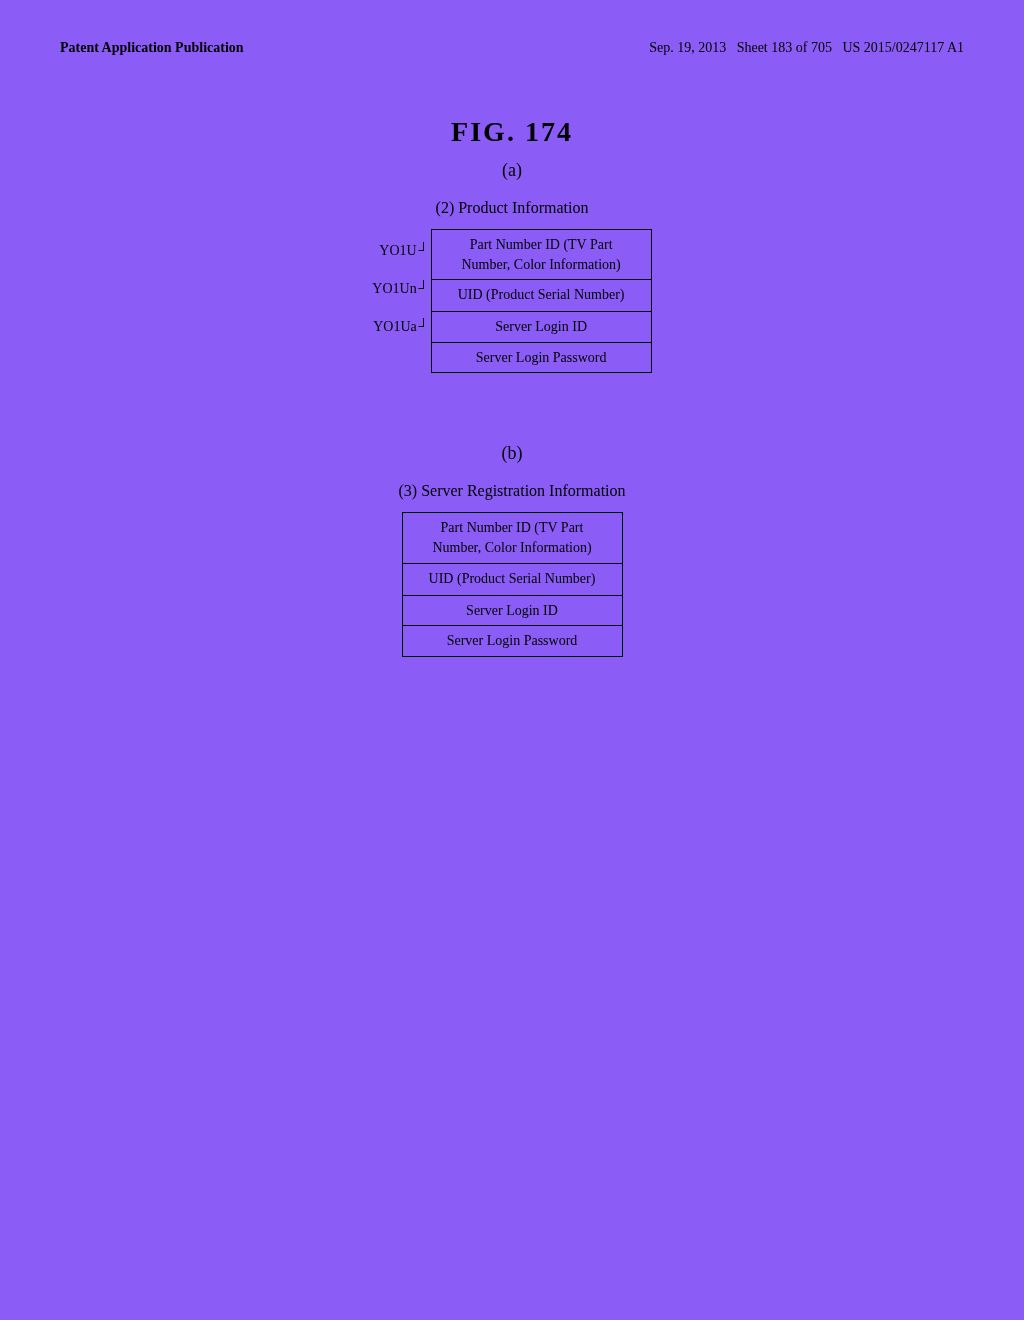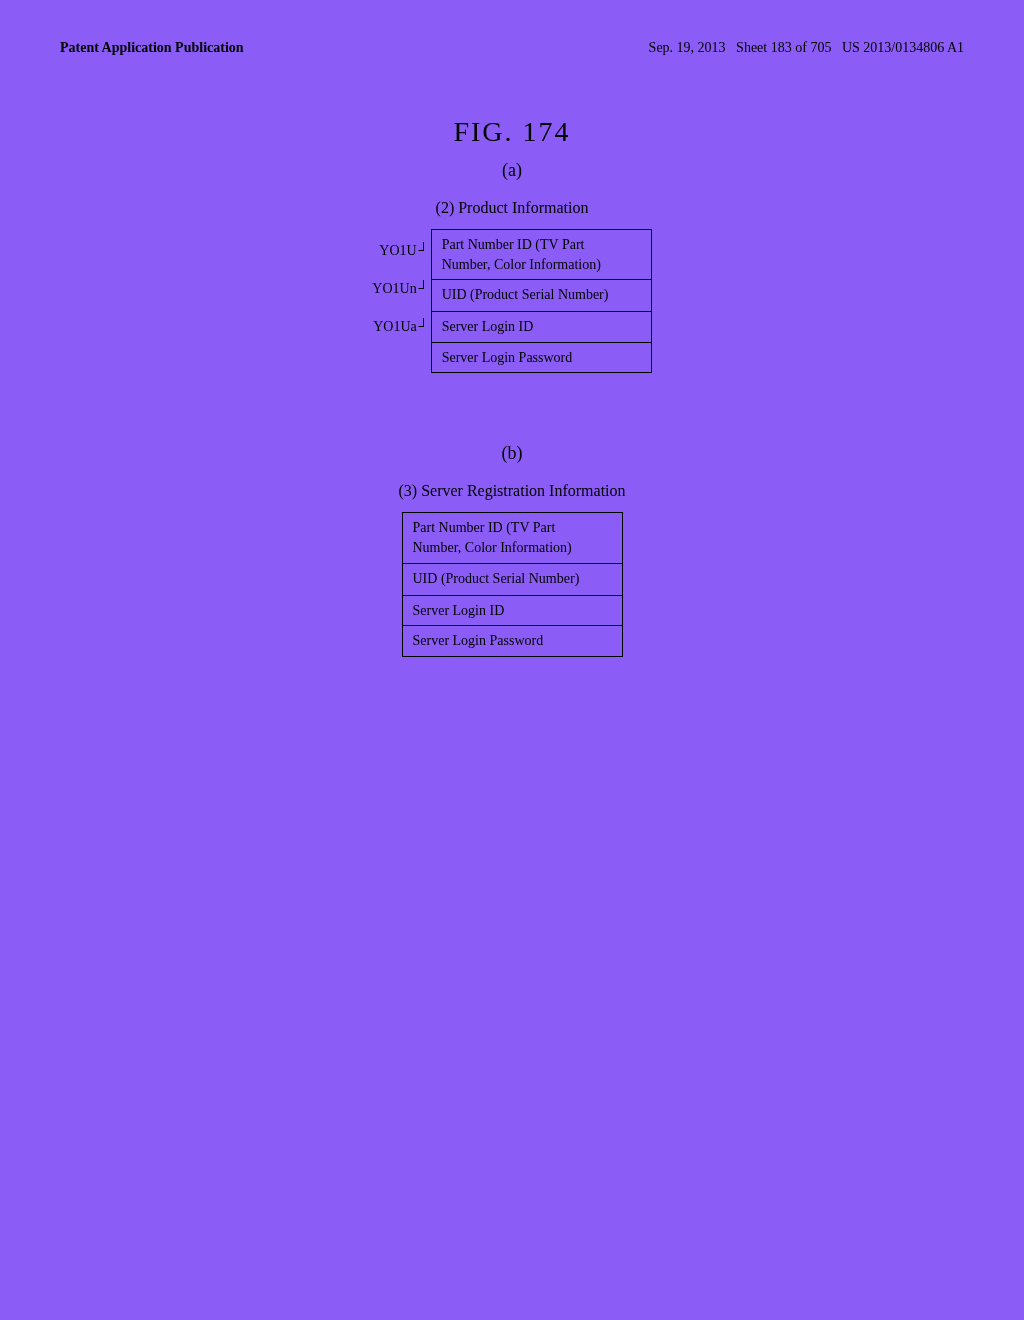--- a/index.html
+++ b/index.html
@@ -44,21 +44,21 @@
     .figure-section {
       display: flex;
       flex-direction: column;
       align-items: center;
       margin-top: 60px;
       margin-bottom: 60px;
     }
 
     .figure-title {
       font-size: 28px;
-      font-weight: normal;
+      font-weight: bold;
       letter-spacing: 2px;
       margin-bottom: 12px;
     }
 
     .sub-label {
       font-size: 18px;
       margin-bottom: 18px;
     }
 
     .section-heading {
@@ -80,20 +80,21 @@
     }
 
     .table-outer td {
       border: 1.5px solid #000;
       padding: 5px 10px;
       font-size: 14px;
       min-width: 220px;
       max-width: 300px;
       line-height: 1.4;
       vertical-align: top;
+      text-align: center;
     }
 
     .section-b {
       margin-top: 80px;
     }
 
     .labels-block {
       display: flex;
       flex-direction: column;
       justify-content: flex-start;
@@ -103,21 +104,21 @@
 </head>
 <body>
 
 <div class="page">
 
   <div class="header">
     <div class="header-left">Patent Application Publication</div>
     <div class="header-right">
       <span>Sep. 19, 2013</span>&nbsp;&nbsp;
       <span>Sheet 183 of 705</span>&nbsp;&nbsp;
-      <span>US 2013/0134806 A1</span>
+      <span>US 2015/0247117 A1</span>
     </div>
   </div>
 
   <div class="figure-section">
     <div class="figure-title">FIG. 174</div>
     <div class="sub-label">(a)</div>
     <div class="section-heading">(2) Product Information</div>
 
     <div class="diagram-container">
 

